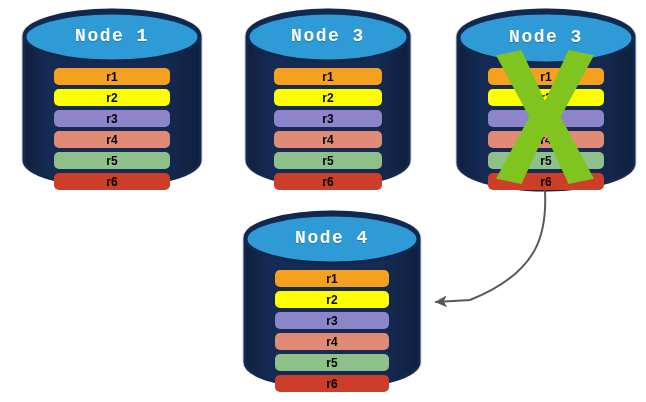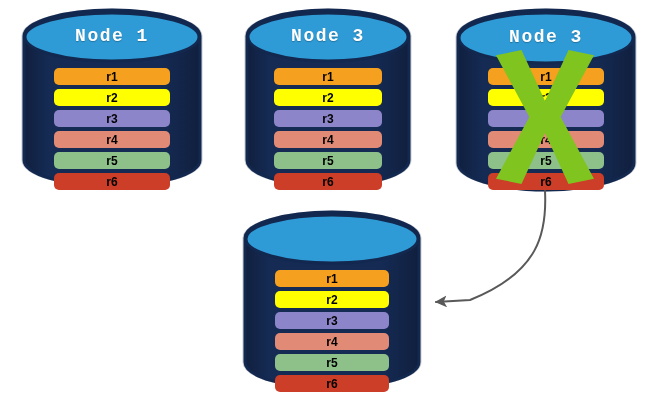--- a/index.html
+++ b/index.html
@@ -157,20 +157,21 @@
             <stop offset="0%" stop-color="#101F3E"></stop>
             <stop offset="14%" stop-color="#152B54"></stop>
             <stop offset="78%" stop-color="#152B54"></stop>
             <stop offset="100%" stop-color="#101F3E"></stop>
           </linearGradient>
         </defs>
         <path d="M 1,26 A 88,26 0 0 1 177,26 L 177,150 A 88,26 0 0 1 1,150 Z" fill="none" stroke="#c9ccd4" stroke-width="3"></path>
         <path d="M 2,26 A 87,26 0 0 1 176,26 L 176,150 A 87,26 0 0 1 2,150 Z" fill="url(#bodyGrad3)" stroke="#13284F" stroke-width="3"></path>
         <ellipse cx="89" cy="27" rx="86" ry="24" fill="#2E9BD6" stroke="#13284F" stroke-width="3"></ellipse>
       </svg>
+    <div class="node-label" style="top: 16px; font-size: 18px; color: rgb(255, 255, 255);">Node  4</div>
     <div class="rows" style="left: 32px; width: 114px; top: 58px; gap: 4px;">
         <div class="row-bar" style="background: rgb(245, 160, 30); height: 17px; font-size: 12px; color: rgb(0, 0, 0);">r1</div>
         <div class="row-bar" style="background: rgb(255, 255, 0); height: 17px; font-size: 12px; color: rgb(0, 0, 0);">r2</div>
         <div class="row-bar" style="background: rgb(140, 133, 201); height: 17px; font-size: 12px; color: rgb(0, 0, 0);">r3</div>
         <div class="row-bar" style="background: rgb(225, 138, 118); height: 17px; font-size: 12px; color: rgb(0, 0, 0);">r4</div>
         <div class="row-bar" style="background: rgb(142, 192, 138); height: 17px; font-size: 12px; color: rgb(0, 0, 0);">r5</div>
         <div class="row-bar" style="background: rgb(204, 62, 40); height: 17px; font-size: 12px; color: rgb(0, 0, 0);">r6</div>
       </div>
   </div>
 

